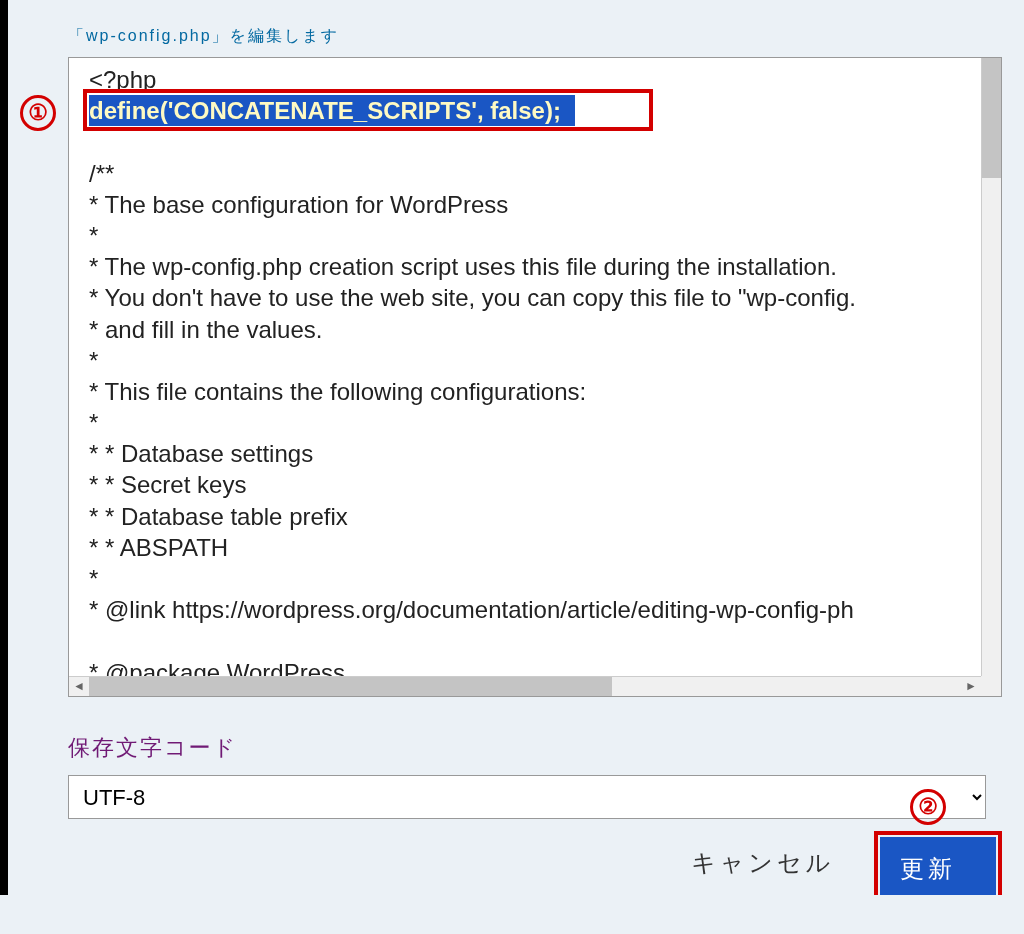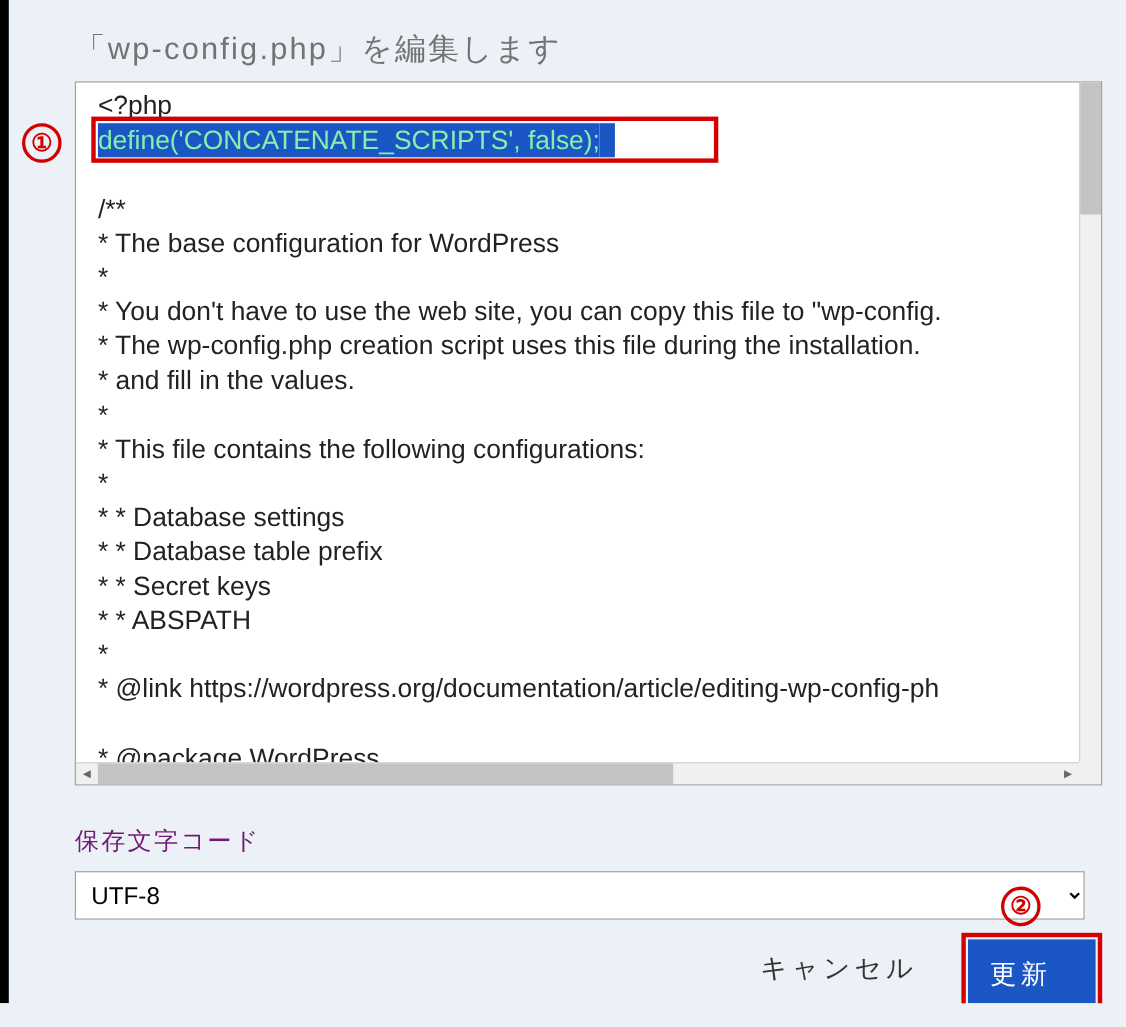--- a/index.html
+++ b/index.html
@@ -8,22 +8,22 @@
       background: #ebf1f6;
       padding: 0;
       width: 1024px;
     }
     .outer {
       background: #ebf1f6;
       padding: 20px 16px 0 0;
       border-left: 8px solid #000;
     }
     .title {
-      font-size: 28px;
-      color: #737373;
+      font-size: 16px;
+      color: #0369a1;
       margin: 6px 0 10px 60px;
       letter-spacing: 2px;
     }
     .editor-wrap {
       position: relative;
       margin-left: 60px;
       margin-right: 6px;
     }
     .editor {
       background: #fff;
@@ -38,22 +38,23 @@
     .editor-content {
       padding: 6px 20px;
       white-space: nowrap;
     }
     .php-open { color: #333; }
     .highlighted-line-wrap {
       position: relative;
     }
     .sel {
       background: #1a56c4;
-      color: #86efac;
+      color: #fef9c3;
       display: inline-block;
+      font-weight: bold;
     }
     .red-box {
       position: absolute;
       left: -6px;
       top: -6px;
       width: 570px;
       height: 42px;
       border: 4px solid #d30000;
       pointer-events: none;
     }
@@ -231,29 +232,29 @@
         <div class="code-line php-open">&lt;?php</div>
         <div class="highlighted-line-wrap">
           <div class="red-box"></div>
           <span class="sel">define('CONCATENATE_SCRIPTS', false);</span><span class="after-sel">&nbsp;</span>
         </div>
         <div id="rest-lines">
             <div class="code-line">&nbsp;</div>
             <div class="code-line">/**</div>
             <div class="code-line"> * The base configuration for WordPress</div>
             <div class="code-line"> *</div>
+            <div class="code-line"> * The wp-config.php creation script uses this file during the installation.</div>
             <div class="code-line"> * You don't have to use the web site, you can copy this file to "wp-config.</div>
-            <div class="code-line"> * The wp-config.php creation script uses this file during the installation.</div>
             <div class="code-line"> * and fill in the values.</div>
             <div class="code-line"> *</div>
             <div class="code-line"> * This file contains the following configurations:</div>
             <div class="code-line"> *</div>
             <div class="code-line"> * * Database settings</div>
+            <div class="code-line"> * * Secret keys</div>
             <div class="code-line"> * * Database table prefix</div>
-            <div class="code-line"> * * Secret keys</div>
             <div class="code-line"> * * ABSPATH</div>
             <div class="code-line"> *</div>
             <div class="code-line"> * @link https://wordpress.org/documentation/article/editing-wp-config-ph</div>
             <div class="code-line">&nbsp;</div>
             <div class="code-line"> * @package WordPress</div>
           </div>
       </div>
       <div class="vscroll">
         <div class="vscroll-thumb"></div>
       </div>

